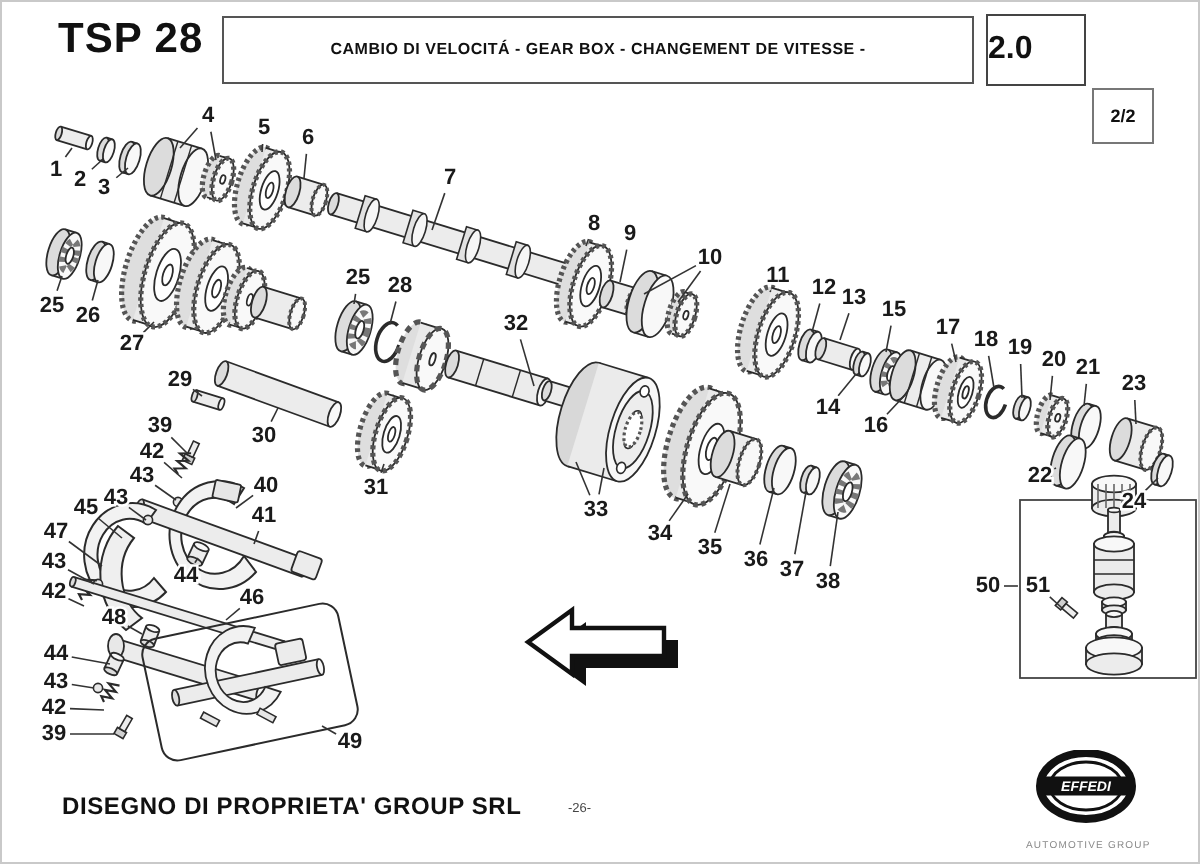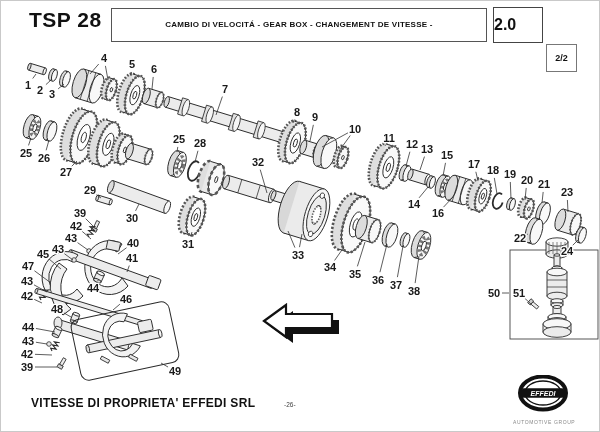--- a/index.html
+++ b/index.html
@@ -671,21 +671,21 @@
         <text x="26" y="366" text-anchor="middle" dominant-baseline="central" font-family="Liberation Sans, sans-serif" font-size="11" font-weight="700" fill="#1a1a1a" stroke="#fff" stroke-width="2.5" paint-order="stroke">39</text>
         <line x1="167.05405486300432" y1="366.0308884931453" x2="160" y2="362" stroke="#333" stroke-width="0.8"></line>
         <text x="174" y="370" text-anchor="middle" dominant-baseline="central" font-family="Liberation Sans, sans-serif" font-size="11" font-weight="700" fill="#1a1a1a" stroke="#fff" stroke-width="2.5" paint-order="stroke">49</text>
         <line x1="501" y1="292" x2="508" y2="292" stroke="#333" stroke-width="0.8"></line>
         <text x="493" y="292" text-anchor="middle" dominant-baseline="central" font-family="Liberation Sans, sans-serif" font-size="11" font-weight="700" fill="#1a1a1a" stroke="#fff" stroke-width="2.5" paint-order="stroke">50</text>
         <line x1="523.897233121606" y1="297.40579702813875" x2="530" y2="303" stroke="#333" stroke-width="0.8"></line>
         <text x="518" y="292" text-anchor="middle" dominant-baseline="central" font-family="Liberation Sans, sans-serif" font-size="11" font-weight="700" fill="#1a1a1a" stroke="#fff" stroke-width="2.5" paint-order="stroke">51</text>
       </g>
     </svg>
 
-  <div class="notice">VITESSE DI PROPRIETA' EFFEDI SRL</div>
+  <div class="notice">DISEGNO DI PROPRIETA' GROUP SRL</div>
   <div class="pagenum">-26-</div>
 
   <div class="logo-wrap">
     <svg width="52" height="38" viewBox="0 0 52 38">
       <ellipse cx="26" cy="18" rx="23" ry="16.5" fill="none" stroke="#111" stroke-width="4"></ellipse>
       <ellipse cx="26" cy="18" rx="18" ry="12" fill="none" stroke="#111" stroke-width="1.4"></ellipse>
       <rect x="5" y="13.2" width="42" height="9.6" rx="1.5" fill="#111"></rect>
       <text x="26" y="20.7" text-anchor="middle" font-family="Liberation Sans, sans-serif" font-size="7" font-weight="700" font-style="italic" fill="#fff">EFFEDI</text>
     </svg>
     <div class="logo-sub">AUTOMOTIVE GROUP</div>

